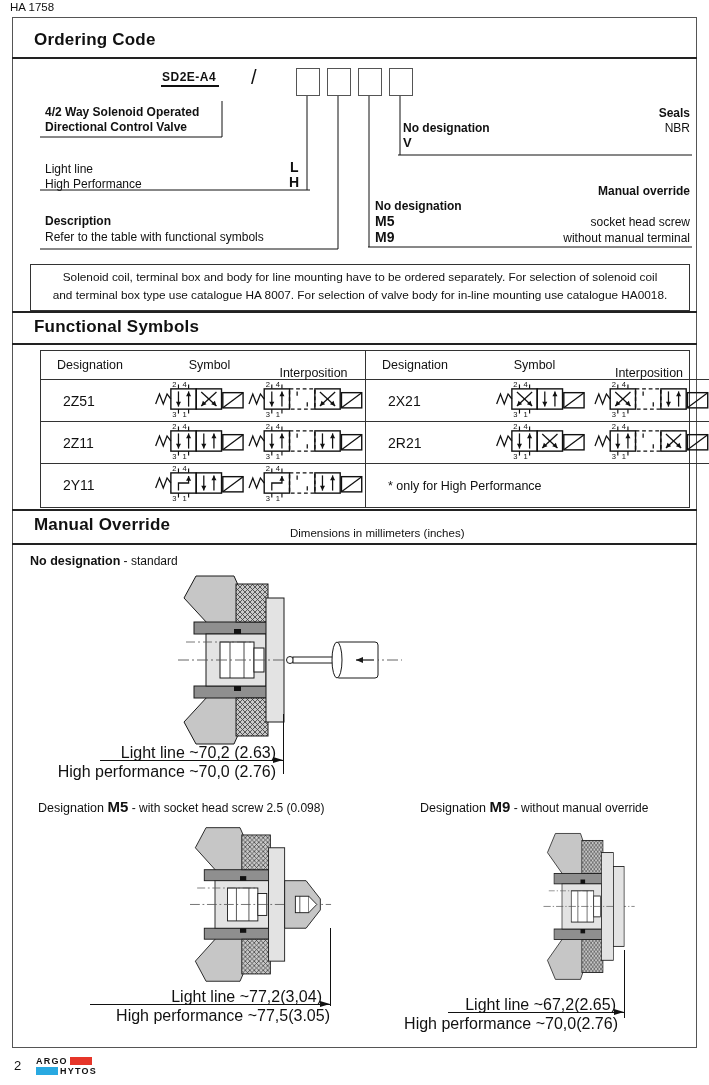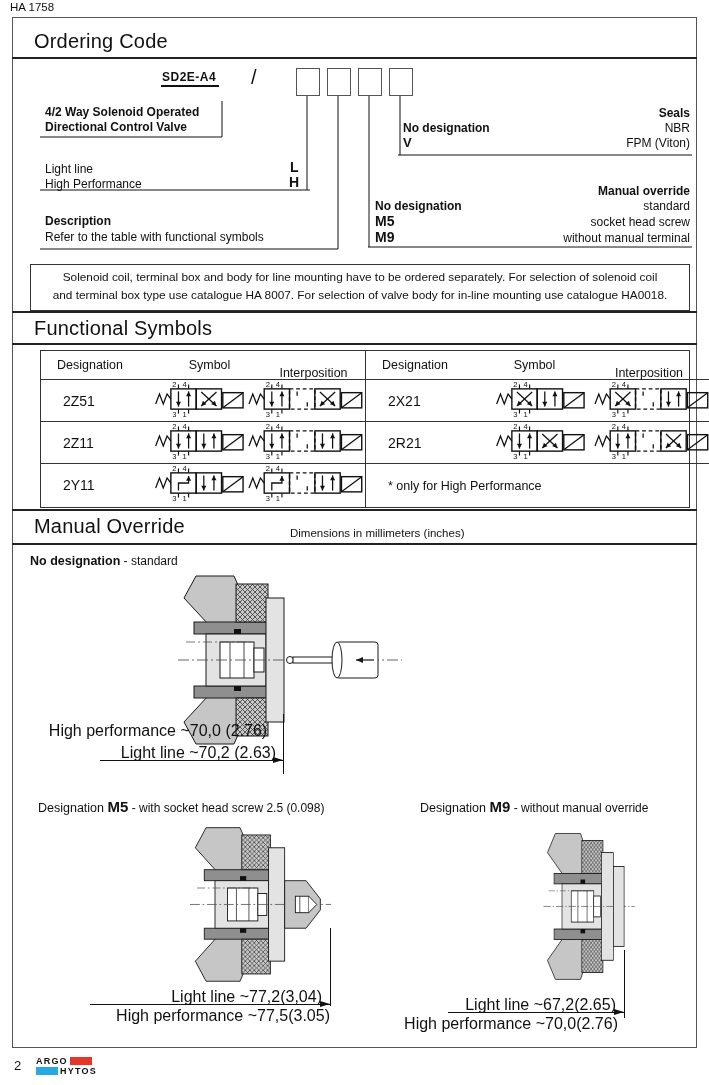--- a/index.html
+++ b/index.html
@@ -1,21 +1,21 @@
 <!DOCTYPE html>
 <html><head>
 <meta charset="utf-8">
 <style>
   html,body{margin:0;padding:0;background:#fff;}
   .page{position:relative;width:709px;height:1085px;background:#fff;
         font-family:"Liberation Sans",sans-serif;color:#111;overflow:hidden;}
   .abs{position:absolute;white-space:nowrap;}
   .frame{position:absolute;left:12px;top:17px;width:683px;height:1029px;border:1px solid #555;}
   .rule{position:absolute;left:12px;width:685px;background:#222;}
-  .h1{font-size:20px;font-weight:normal;letter-spacing:.2px;}
+  .h1{font-size:17px;font-weight:bold;letter-spacing:.2px;}
   .b{font-weight:bold;}
   .t12{font-size:12px;}
   .t11{font-size:11.5px;}
   .right290{left:400px;width:290px;text-align:right;}
   .model{font-size:12px;font-weight:bold;border-bottom:2px solid #111;padding:0 3px 1px 1px;letter-spacing:.5px;}
   .obox{position:absolute;top:68px;width:22px;height:26px;border:1.5px solid #555;background:#fff;}
   .note{position:absolute;left:30px;top:264px;width:658px;height:42px;border:1px solid #333;
         font-size:11.8px;text-align:center;line-height:1.55;padding-top:3px;}
   .fs-table{position:absolute;left:40px;top:350px;width:648px;height:156px;border:1px solid #333;display:flex;}
   .fs-half{position:relative;}
@@ -88,25 +88,23 @@
   <div class="abs t12" style="left:45px;top:177px;">High Performance</div>
   <div class="abs b" style="left:289px;top:174px;font-size:14px;">H</div>
 
   <div class="abs t12 b" style="left:45px;top:214px;">Description</div>
   <div class="abs t12" style="left:45px;top:230px;">Refer to the table with functional symbols</div>
 
   <div class="abs t12 b right290" style="top:106px;">Seals</div>
   <div class="abs t12 b" style="left:403px;top:121px;">No designation</div>
   <div class="abs t12 right290" style="top:121px;">NBR</div>
   <div class="abs b" style="left:403px;top:135px;font-size:13px;">V</div>
-  <div class="abs t12 right290" style="top:136px;">FPM (Viton)</div>
 
   <div class="abs t12 b right290" style="top:184px;">Manual override</div>
   <div class="abs t12 b" style="left:375px;top:199px;">No designation</div>
-  <div class="abs t12 right290" style="top:199px;">standard</div>
   <div class="abs b" style="left:375px;top:213px;font-size:14px;">M5</div>
   <div class="abs t12 right290" style="top:215px;">socket head screw</div>
   <div class="abs b" style="left:375px;top:229px;font-size:14px;">M9</div>
   <div class="abs t12 right290" style="top:231px;">without manual terminal</div>
 
   <div class="note">
     <div>Solenoid coil, terminal box and body for line mounting have to be ordered separately. For selection of solenoid coil</div>
     <div>and terminal box type use catalogue HA 8007. For selection of valve body for in-line mounting use catalogue HA0018.</div>
   </div>
 
@@ -424,21 +422,21 @@
         <rect x="143" y="85" width="40" height="6" fill="#fff" stroke="#1a1a1a"></rect>
         <rect x="186" y="70" width="42" height="36" rx="3" fill="#fff" stroke="#1a1a1a"></rect>
         <ellipse cx="187" cy="88" rx="5" ry="18" fill="#fff" stroke="#1a1a1a"></ellipse>
         <line x1="224" y1="88" x2="206" y2="88" stroke="#1a1a1a" stroke-width="1.2"></line>
         <polygon points="206,88 213,85 213,91" fill="#1a1a1a"></polygon>
       </svg></div>
   <div class="ext" style="left:283px;top:714px;height:60px;"></div>
   <div class="dim-text" style="left:60px;top:744px;width:216px;">Light line ~70,2 (2.63)</div>
   <div class="dim-line" style="left:100px;top:760px;width:183px;"></div>
   <div class="dim-arrow" style="left:273px;top:757px;"></div>
-  <div class="dim-text" style="left:40px;top:722px;width:236px;text-align:center;">High performance ~70,0 (2.76)</div>
+  <div class="dim-text" style="left:40px;top:763px;width:236px;">High performance ~70,0 (2.76)</div>
 
   <div class="abs" style="left:38px;top:798px;font-size:12.5px;">
     <span>Designation </span><span class="b" style="font-size:15px;">M5</span><span class="t12"> - with socket head screw 2.5 (0.098)</span>
   </div>
   <div class="abs" style="left:420px;top:798px;font-size:12.5px;">
     <span>Designation </span><span class="b" style="font-size:15px;">M9</span><span class="t12"> - without manual override</span>
   </div>
 
   <div class="abs" id="diag2" style="left:165px;top:824px;"><svg width="250" height="160" viewBox="0 0 280 175" preserveAspectRatio="none">
         <defs>

